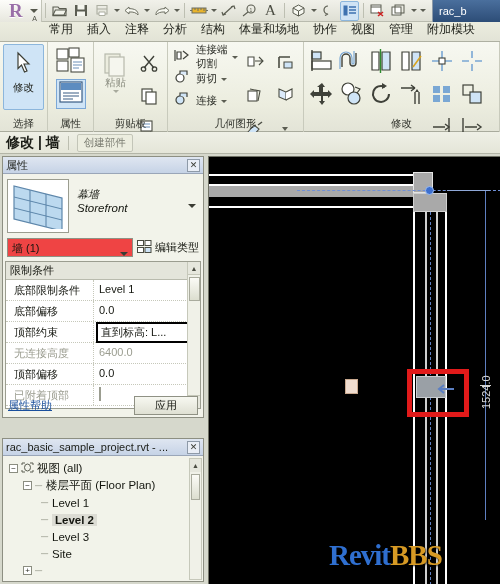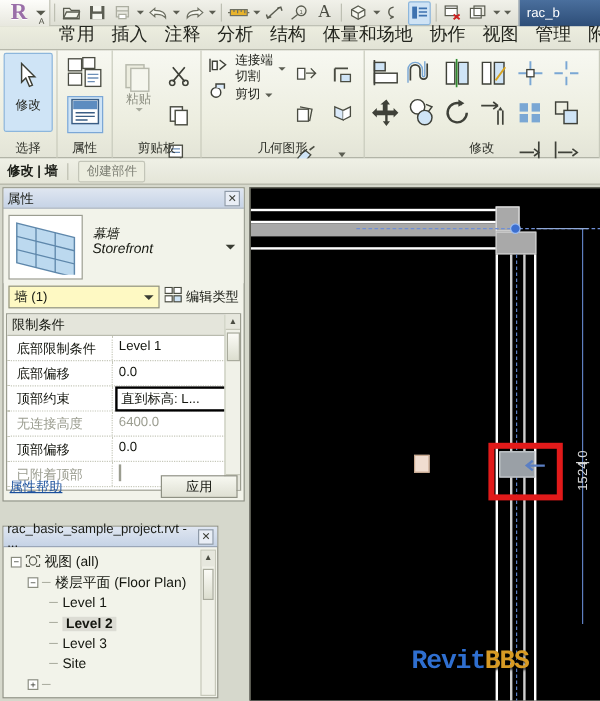--- a/index.html
+++ b/index.html
@@ -63,21 +63,21 @@
   }
 
   
   .tabs {
     position: absolute; left: 0; top: 22px; width: 500px; height: 20px;
     background: linear-gradient(#eceddf,#e2e3d6);
     border-bottom: 1px solid #aeb0a2;
     display: flex; align-items: flex-end; padding-left: 42px;
   }
   .tab {
-    font-size: 15px; color: #24261f;
+    font-size: 12px; color: #24261f;
     padding: 1px 7px 3px 7px; white-space: nowrap;
   }
 
   
   .ribbon {
     position: absolute; left: 0; top: 42px; width: 500px; height: 90px;
     background: linear-gradient(#f6f7ef,#e9ead d);
     background: linear-gradient(#f7f8f1 0%, #eceddf 70%, #e3e4d7 100%);
     border-bottom: 1px solid #a9ab9d;
     display: flex;
@@ -110,21 +110,21 @@
   .gridrow { display: flex; }
   .gi { width: 30px; height: 33px; display: flex; align-items: center; justify-content: center; }
 
   
   .ctxbar {
     position: absolute; left: 0; top: 132px; width: 500px; height: 22px;
     background: linear-gradient(#eff0e6,#e4e5d8);
     border-bottom: 1px solid #b3b5a7;
     display: flex; align-items: center; padding-left: 6px; gap: 8px;
   }
-  .ctxbar .c1 { font-size: 11px; color: #1b1d17; font-weight: bold; }
+  .ctxbar .c1 { font-size: 14px; color: #1b1d17; font-weight: bold; }
   .ctxbar .vsep { width: 1px; height: 14px; background: #bcbeb0; }
   .ctxbar .cbtn {
     font-size: 10.5px; color: #7b7d72;
     border: 1px solid #c3c5b8; background: #eceddf;
     padding: 1px 6px; border-radius: 2px;
   }
 
   
   .props {
     position: absolute; left: 2px; top: 156px; width: 202px; height: 262px;
@@ -149,22 +149,22 @@
   }
   .typetxt { flex: 1; padding: 8px 0 0 8px; font-style: italic; }
   .typetxt .l1 { font-size: 11px; color: #14160f; }
   .typetxt .l2 { font-size: 11.5px; color: #14160f; }
   .typecaret { width: 14px; display: flex; align-items: center; justify-content: center; }
   .typecaret::after { content:""; width:0;height:0;
     border-left:4px solid transparent;border-right:4px solid transparent;border-top:4px solid #3a3c33; }
 
   .selrow { display: flex; align-items: center; padding: 2px 4px 4px 4px; gap: 4px; }
   .combo {
-    flex: 1; height: 19px; background: #fef9c3; border: 1px solid #8f9184;
-    display: flex; align-items: center; padding: 0 4px; font-size: 11px; color: #14160f;
+    flex: 1; height: 19px; background: #ef4444; border: 1px solid #8f9184;
+    display: flex; align-items: flex-end; padding: 0 4px; font-size: 11px; color: #14160f;
   }
   .combo .cv { flex: 1; }
   .combo .ca { width:0;height:0;border-left:4px solid transparent;border-right:4px solid transparent;border-top:4px solid #3a3c33; }
   .edittype { display: flex; align-items: center; gap: 3px; font-size: 11px; color: #14160f; }
 
   .proptable {
     margin: 0 2px; border: 1px solid #9b9d90; background: #fff;
     height: 148px; position: relative; overflow: hidden;
   }
   .grp {
@@ -206,21 +206,21 @@
   }
   .propfoot .help { font-size: 11px; color: #1a4f9c; text-decoration: underline; }
   .propfoot .apply {
     margin-left: auto; width: 64px; height: 19px;
     background: linear-gradient(#f7f8f1,#dfe0d3); border: 1px solid #8f9184;
     font-size: 11px; color: #14160f; display: flex; align-items: center; justify-content: center;
   }
 
   
   .browser {
-    position: absolute; left: 2px; top: 438px; width: 180px; height: 144px;
+    position: absolute; left: 2px; top: 438px; width: 202px; height: 144px;
     background: #f2f3ea; border: 1px solid #8d8f82;
   }
   .tree { padding: 4px 2px 0 4px; position: relative; height: 126px; overflow: hidden; }
   .tnode { display: flex; align-items: center; height: 17px; font-size: 11.5px; color: #14160f; white-space: nowrap; }
   .tbox {
     width: 9px; height: 9px; border: 1px solid #8b8d80; background: #fff;
     font-size: 8px; line-height: 7px; text-align: center; color: #2b2d25; margin-right: 3px;
   }
   .tdash { width: 11px; color: #9b9d90; font-size: 10px; }
   .tsel { background: #dcdcd4; font-weight: bold; padding: 0 3px; }
@@ -235,23 +235,23 @@
   
   .canvas {
     position: absolute; left: 208px; top: 156px; width: 292px; height: 428px;
     background: #000; border-left: 1px solid #6f7165; border-top: 1px solid #6f7165;
     overflow: hidden;
   }
   .wallH {
     position: absolute; background: #fff;
   }
   .watermark {
-    position: absolute; left: 134px; top: 382px;
-    font-family: Liberation Mono, monospace;
-    font-weight: bold; font-size: 22px;
+    position: absolute; left: 120px; top: 382px;
+    font-family: Liberation Serif, serif;
+    font-weight: bold; font-size: 29px;
     letter-spacing: -1px;
     text-shadow: 1px 1px 2px rgba(0,0,0,.8);
   }
   .wm-a { color: #2f6fd0; }
   .wm-b { color: #d79a24; }
   .dimtext {
     position: absolute; color: #d8d8d8; font-size: 11px;
     transform: rotate(-90deg); transform-origin: left top;
     white-space: nowrap;
   }
@@ -464,20 +464,30 @@
           <div class="row3">
             <span class="icn">
               <svg width="17" height="15" viewBox="0 0 17 15">
                   <path d="M3 8a4 4 0 1 1 8 0 4 4 0 0 1-8 0z" fill="#fff" stroke="#3f4139" stroke-width="1.2"></path>
                   <path d="M7 4V1h7v4" fill="#dbeafa" stroke="#3f4139" stroke-width="1.2"></path>
                 </svg>
             </span>
             <span class="txt">剪切</span>
             <span class="dd"></span>
           </div>
+          <div class="row3">
+            <span class="icn">
+              <svg width="17" height="15" viewBox="0 0 17 15">
+                  <path d="M3 8a4 4 0 1 1 8 0 4 4 0 0 1-8 0z" fill="#cfe4f6" stroke="#3f4139" stroke-width="1.2"></path>
+                  <path d="M7 4V1h7v4" fill="#cfe4f6" stroke="#3f4139" stroke-width="1.2"></path>
+                </svg>
+            </span>
+            <span class="txt">连接</span>
+            <span class="dd"></span>
+          </div>
         </div>
         <div class="stack" style="padding-top:2px;">
           <div class="gi">
             <svg width="19" height="17" viewBox="0 0 19 17">
                 <path d="M2 3h6v9H2z" fill="#fff" stroke="#4a4c42" stroke-width="1.1"></path>
                 <path d="M9 7h8M13 3l4 4-4 4" fill="none" stroke="#4a4c42" stroke-width="1.1"></path>
               </svg>
           </div>
           <div class="gi">
             <svg width="19" height="17" viewBox="0 0 19 17">

